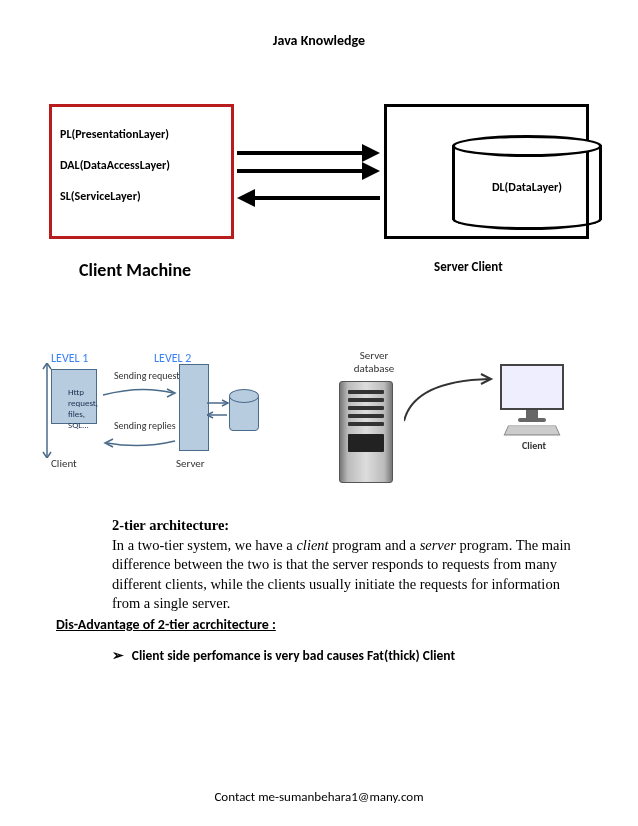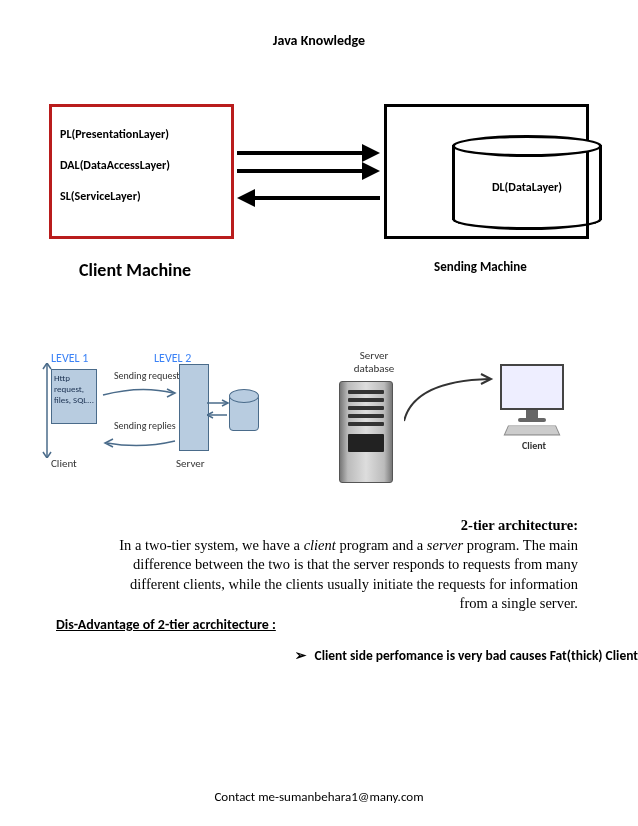--- a/index.html
+++ b/index.html
@@ -146,21 +146,21 @@
     font-size: 12px;
     color: #3b82f6;
   }
   .httpbox {
     position: absolute;
     left: 12px; top: 30px;
     width: 46px; height: 55px;
     border: 1px solid #4a6b8a;
     background: #b8cce0;
     font-size: 9px;
-    padding: 2px;
+    padding: 16px;
     box-sizing: border-box;
     color: #1a3050;
   }
   .client-label2 {
     position: absolute;
     left: 12px; top: 118px;
     font-size: 11px;
     color: #333;
   }
   .server-label2 {
@@ -274,39 +274,37 @@
   }
   .big-arrow {
     position: absolute;
   }
   
   .body-text {
     margin: 12px 60px 0 112px;
     font-family: "Times New Roman", serif;
     font-size: 14.5px;
     line-height: 1.35;
-    text-align: right;
   }
   .body-text .title2 {
     font-weight: bold;
   }
   .italic { font-style: italic; }
   .disadv {
     margin: 2px 0 0 56px;
     font-family: "Calibri", sans-serif;
     font-size: 14px;
     font-weight: bold;
     text-decoration: underline;
   }
   .bullet-line {
     margin: 14px 0 0 112px;
     font-family: "Calibri", sans-serif;
     font-size: 13.5px;
     font-weight: bold;
-    text-align: right;
   }
   .bullet-line .arrow-glyph {
     display: inline-block;
     margin-right: 8px;
     font-size: 14px;
   }
 </style>
 </head>
 <body>
 
@@ -335,21 +333,21 @@
   </div>
   <div class="arrow" style="left:198px; top:63px;">
     <div class="arrow-line" style="left:0; top:7px; width:125px;"></div>
     <div class="arrow-head-right" style="left:125px; top:0;"></div>
   </div>
   <div class="arrow" style="left:198px; top:90px;">
     <div class="arrow-head-left" style="left:0; top:0;"></div>
     <div class="arrow-line" style="left:18px; top:7px; width:125px;"></div>
   </div>
   <div class="d1-label-client">Client Machine</div>
-  <div class="d1-label-server">Sending Machine</div>
+  <div class="d1-label-server">Server Client</div>
 </div>
 
 <div class="diagram2">
   <div class="lvl-label" style="left:12px; top:12px;">LEVEL 1</div>
   <div class="lvl-label" style="left:115px; top:12px;">LEVEL 2</div>
   <div class="httpbox">Http request, files, SQL...</div>
 
   <svg class="svg-arrow" style="left:2px; top:24px;" width="12" height="95">
     <line x1="6" y1="0" x2="6" y2="95" stroke="#4a6b8a" stroke-width="1.5"></line>
     <polyline points="2,6 6,0 10,6" fill="none" stroke="#4a6b8a" stroke-width="1.5"></polyline>

